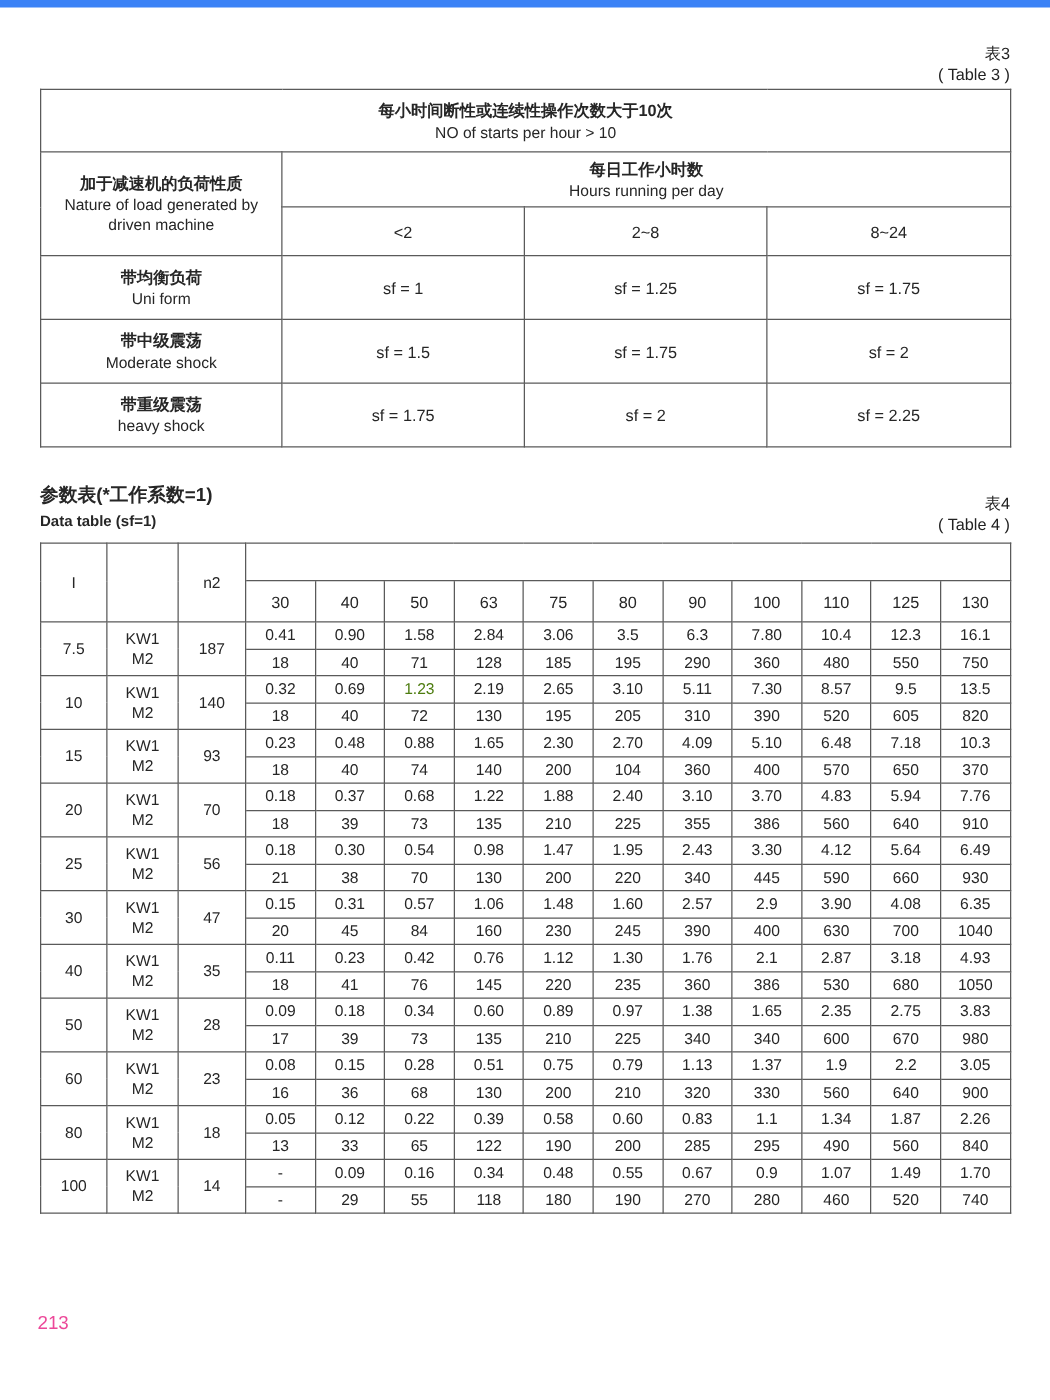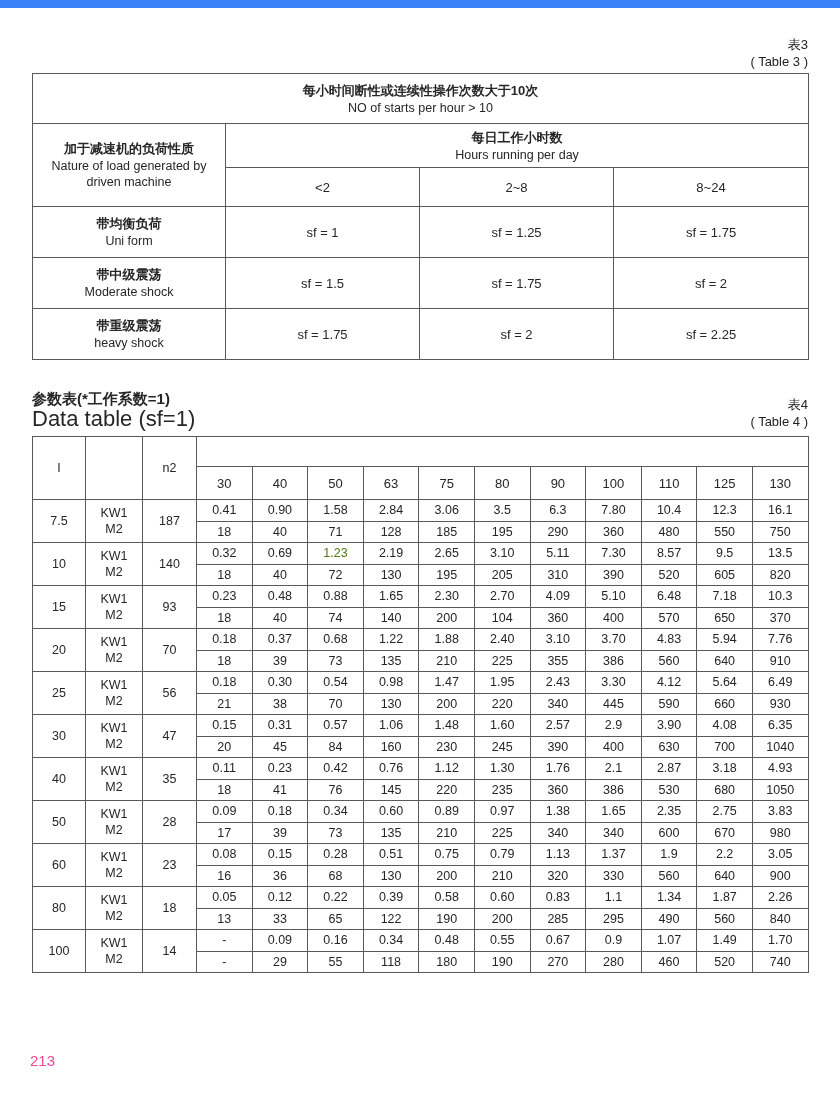--- a/index.html
+++ b/index.html
@@ -1,21 +1,21 @@
 <!DOCTYPE html>
 <html><head>
 <meta charset="utf-8">
 <style>
   html,body{margin:0;padding:0;}
   body{
     width:840px;height:1120px;background:#ffffff;position:relative;
     font-family:"Liberation Sans",sans-serif;color:#262626;
     -webkit-font-smoothing:antialiased;
   }
-  .page{position:absolute;inset:0;background:#fff;overflow:hidden;border-top:8px solid #3b82f6;}
+  .page{position:absolute;inset:0;background:#fff;overflow:hidden;border-top:6px solid #3b82f6;}
 
   
   .table-tag{position:absolute;right:32px;text-align:right;font-size:13px;line-height:17px;color:#222;}
   .tag-t3{top:28px;}
   .tag-t4{top:388px;}
 
   
   table{border-collapse:collapse;table-layout:fixed;background:transparent;}
   td,th{border:1px solid #5a5a5a;text-align:center;vertical-align:middle;
         padding:0 2px;font-weight:normal;color:#262626;overflow:hidden;}
@@ -29,21 +29,21 @@
   #table3 .r-hours{height:44px;}
   #table3 .r-cols{height:39px;}
   #table3 .r-data{height:51px;}
   .cn{font-size:13px;font-weight:bold;line-height:18px;}
   .en{font-size:12.5px;font-weight:normal;line-height:16px;white-space:pre-line;}
   .sf-val{font-size:13px;}
 
   
   .t4-title{position:absolute;top:381px;left:32px;line-height:20px;}
   .t4-title .title-cn{font-size:15px;font-weight:bold;}
-  .t4-title .title-en{font-size:22px;font-weight:normal;}
+  .t4-title .title-en{font-size:12px;font-weight:bold;}
 
   
   .t4-wrap{position:absolute;top:428px;left:32px;z-index:2;}
   #table4{width:776px;font-size:12.5px;}
   #table4 col.ci{width:53px;} #table4 col.ck{width:57px;} #table4 col.cn2{width:54px;}
   #table4 col.cv{width:55.6px;}
   #table4 .h-strip{height:30px;}
   #table4 .h-nums{height:33px;font-size:13px;}
   #table4 tbody td{height:20.5px;font-size:12.5px;}
   #table4 .lbl-cell div{line-height:16px;}

